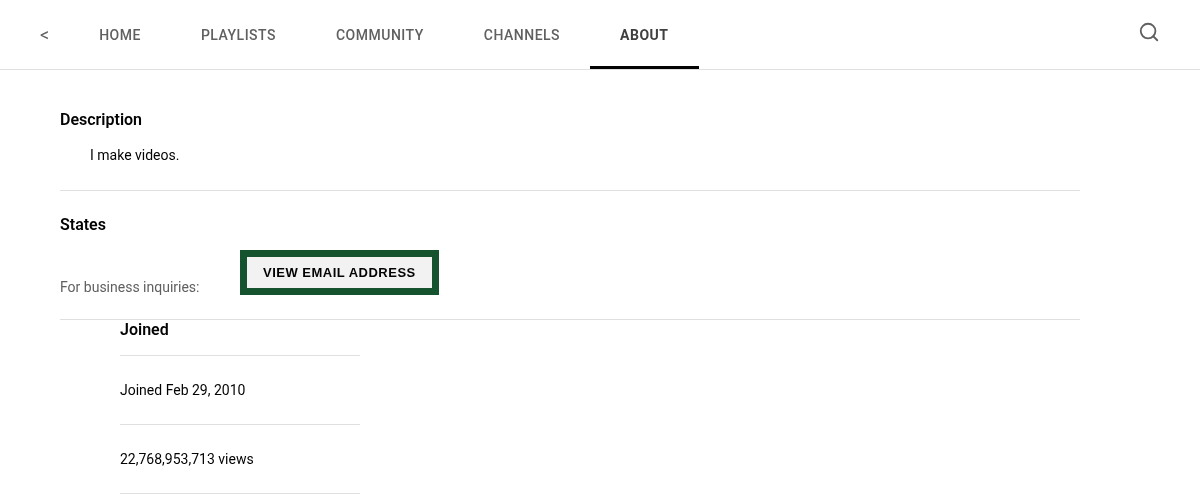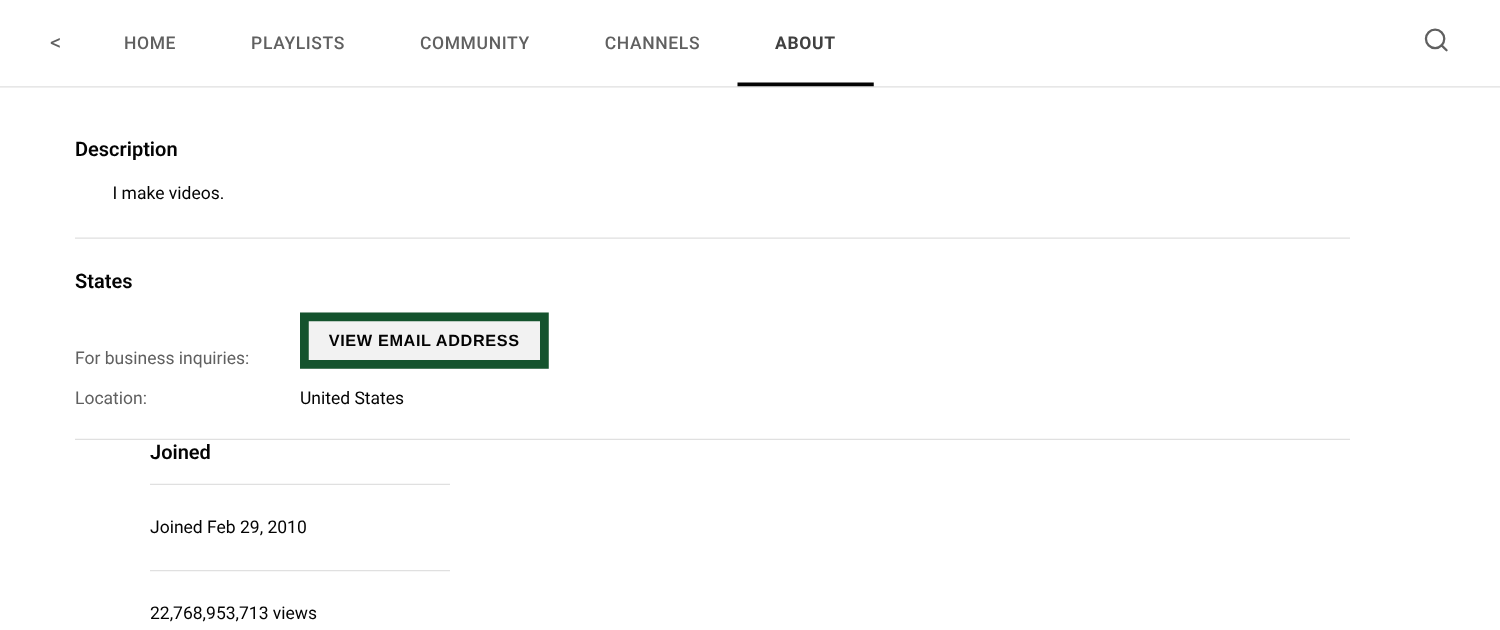--- a/index.html
+++ b/index.html
@@ -212,24 +212,20 @@
     <h2 class="section-title">Description</h2>
     <p class="description-text">I make videos.</p>
 
     <hr class="divider">
 
     <h2 class="section-title">States</h2>
     <div class="details-row">
       <span class="details-label">For business inquiries:</span>
       <button class="view-email-btn">VIEW EMAIL ADDRESS</button>
     </div>
-    <div class="details-row">
-      <span class="details-label">Location:</span>
-      <span class="details-value">United States</span>
-    </div>
 
     <hr class="bottom-divider">
   </div>
 
   <div class="right-panel">
     <h2 class="section-title">Joined</h2>
     <hr class="stats-divider">
     <div class="stat-row">Joined Feb 29, 2010</div>
     <hr class="stats-divider">
     <div class="stat-row">22,768,953,713 views</div>

